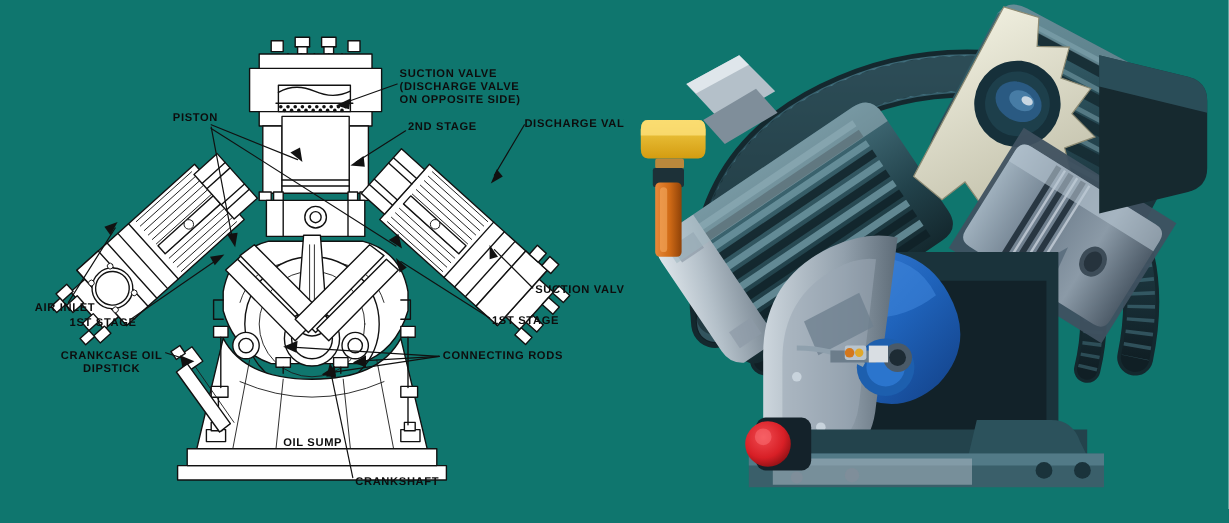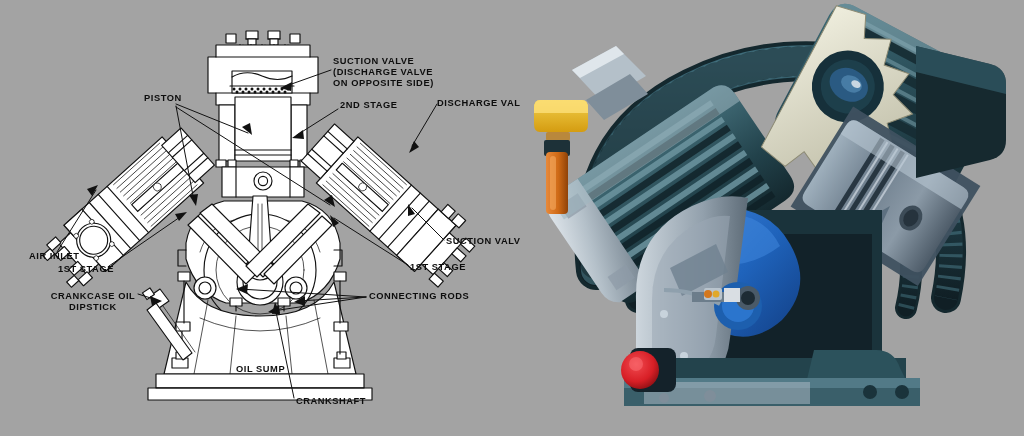--- a/index.html
+++ b/index.html
@@ -11,21 +11,21 @@
   body {
     width: 1024px;
     height: 436px;
     overflow: hidden;
     font-family: "Liberation Sans", sans-serif;
   }
   #figure-root {
     position: relative;
     width: 1024px;
     height: 436px;
-    background: #a3a3a3;
+    background: #0f766e;
   }
   .panel {
     position: absolute;
     top: 0;
     height: 436px;
   }
   #panel-schematic { left: 0; width: 520px; }
   #panel-render    { left: 512px; width: 512px; }
 
   .panel svg { display: block; }

